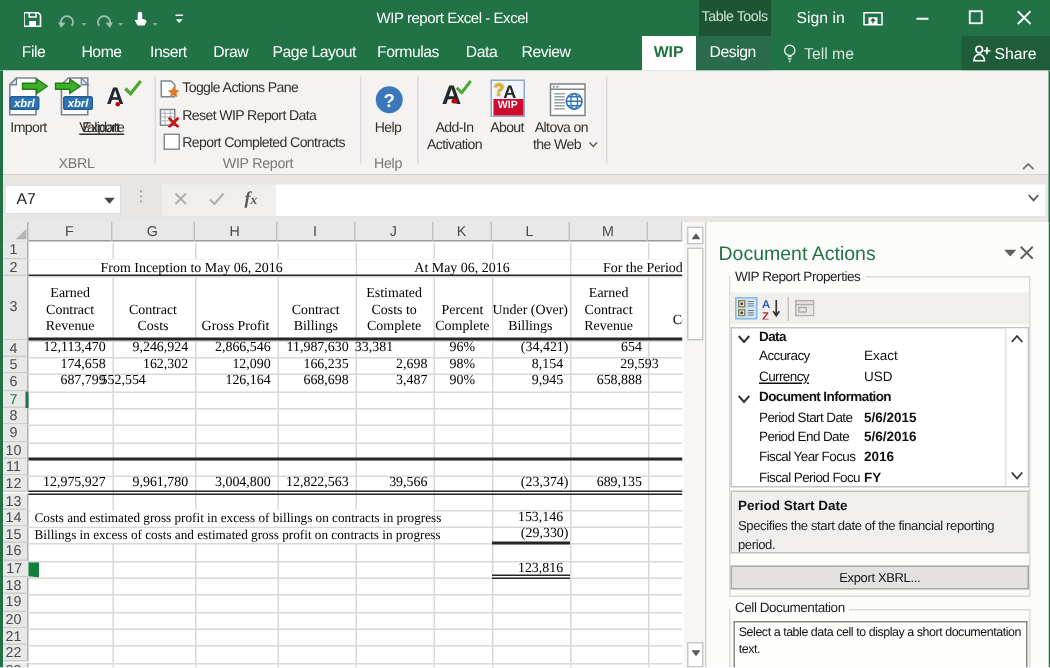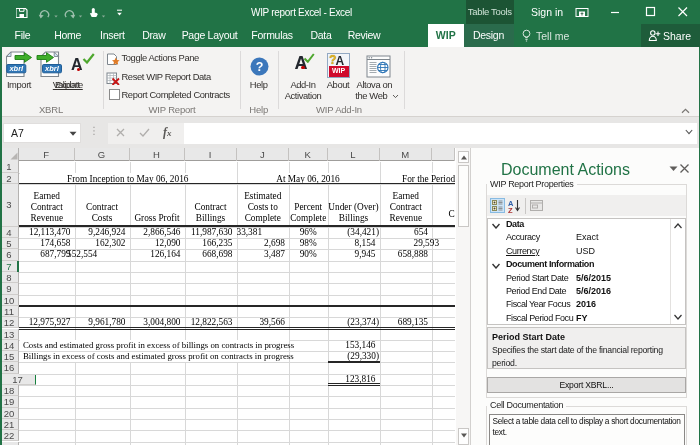--- a/index.html
+++ b/index.html
@@ -76,21 +76,20 @@
     </svg>
 <div class="abs" style="left:663px;top:29.5px;color:#fff;font-size:10.5px;">Share</div>
 <div class="abs" style="left:0;top:47px;width:700px;height:69.5px;background:#f4f3f2;border-bottom:1px solid #d5d2cf;"></div>
 <div class="abs" style="left:103px;top:51px;width:1px;height:58px;background:#dcdada;"></div>
 <div class="abs" style="left:240px;top:51px;width:1px;height:58px;background:#dcdada;"></div>
 <div class="abs" style="left:277.5px;top:51px;width:1px;height:58px;background:#dcdada;"></div>
 <div class="abs" style="left:403.5px;top:51px;width:1px;height:58px;background:#dcdada;"></div>
 <div class="abs" style="left:-9.0px;top:103.5px;width:120px;text-align:center;font-size:9.5px;color:#7a7774;letter-spacing:-0.2px;">XBRL</div>
 <div class="abs" style="left:112.0px;top:103.5px;width:120px;text-align:center;font-size:9.5px;color:#7a7774;letter-spacing:-0.2px;">WIP Report</div>
 <div class="abs" style="left:198.7px;top:103.5px;width:120px;text-align:center;font-size:9.5px;color:#7a7774;letter-spacing:-0.2px;">Help</div>
-<div class="abs" style="left:279.0px;top:103.5px;width:120px;text-align:center;font-size:9.5px;color:#7a7774;letter-spacing:-0.2px;">WIP Add-In</div>
 <svg class="abs" style="left:681px;top:107.5px" width="9" height="6" viewBox="0 0 9 6">
       <path d="M1 4.8 L4.5 1.4 L8 4.8" stroke="#7a7774" fill="none" stroke-width="1.2"></path>
     </svg>
 <svg class="abs" style="left:6px;top:51px;" width="27" height="27" viewBox="0 0 27 27">
       <path d="M5 1 h13 v24.5 h-17.5 v-20z" fill="#fdfdfd" stroke="#7e868d" stroke-width="1.1"></path>
       <path d="M5 1 v4.5 h-4.5z" fill="#cfe3f4" stroke="#7e868d" stroke-width="0.9"></path>
       <path d="M9 4.5 h9.5 v-2.8 l7 4.8 -7 4.8 v-2.8 h-9.5z" fill="#3fae2a" stroke="#1e7e14" stroke-width="0.9"></path>
       <rect x="0.8" y="13.5" width="19" height="8.3" rx="1.2" fill="#2e75b6" stroke="#1f5d96"></rect>
       <text x="10.3" y="20.3" font-size="7.5" font-weight="bold" font-style="italic" fill="#fff" text-anchor="middle" font-family="Liberation Sans,sans-serif">xbrl</text>
     </svg>
@@ -205,21 +204,21 @@
 <div class="abs" style="left:16.5px;top:112.7px;width:2.5px;height:11.3px;background:#217346;"></div>
 <div class="abs" style="left:0;top:124.0px;width:19px;height:11.3px;background:#e8e8e8;border-right:1px solid #b4b2b0;border-bottom:1px solid #cfcdcb;color:#4a4a4a;font-size:9.5px;text-align:center;line-height:11.3px;">8</div>
 <div class="abs" style="left:0;top:135.3px;width:19px;height:11.3px;background:#e8e8e8;border-right:1px solid #b4b2b0;border-bottom:1px solid #cfcdcb;color:#4a4a4a;font-size:9.5px;text-align:center;line-height:11.3px;">9</div>
 <div class="abs" style="left:0;top:146.6px;width:19px;height:11.3px;background:#e8e8e8;border-right:1px solid #b4b2b0;border-bottom:1px solid #cfcdcb;color:#4a4a4a;font-size:9.5px;text-align:center;line-height:11.3px;">10</div>
 <div class="abs" style="left:0;top:157.9px;width:19px;height:11.3px;background:#e8e8e8;border-right:1px solid #b4b2b0;border-bottom:1px solid #cfcdcb;color:#4a4a4a;font-size:9.5px;text-align:center;line-height:11.3px;">11</div>
 <div class="abs" style="left:0;top:169.2px;width:19px;height:11.3px;background:#e8e8e8;border-right:1px solid #b4b2b0;border-bottom:1px solid #cfcdcb;color:#4a4a4a;font-size:9.5px;text-align:center;line-height:11.3px;">12</div>
 <div class="abs" style="left:0;top:180.5px;width:19px;height:11.3px;background:#e8e8e8;border-right:1px solid #b4b2b0;border-bottom:1px solid #cfcdcb;color:#4a4a4a;font-size:9.5px;text-align:center;line-height:11.3px;">13</div>
 <div class="abs" style="left:0;top:191.8px;width:19px;height:11.3px;background:#e8e8e8;border-right:1px solid #b4b2b0;border-bottom:1px solid #cfcdcb;color:#4a4a4a;font-size:9.5px;text-align:center;line-height:11.3px;">14</div>
 <div class="abs" style="left:0;top:203.1px;width:19px;height:11.3px;background:#e8e8e8;border-right:1px solid #b4b2b0;border-bottom:1px solid #cfcdcb;color:#4a4a4a;font-size:9.5px;text-align:center;line-height:11.3px;">15</div>
 <div class="abs" style="left:0;top:214.4px;width:19px;height:11.3px;background:#e5e5e5;border-right:1px solid #b4b2b0;border-bottom:1px solid #cfcdcb;color:#4a4a4a;font-size:9.5px;text-align:center;line-height:11.3px;">16</div>
-<div class="abs" style="left:0;top:225.7px;width:36px;height:11.3px;background:#e8e8e8;border-right:1px solid #15803d;border-bottom:1px solid #cfcdcb;color:#4a4a4a;font-size:9.5px;text-align:center;line-height:11.3px;">17</div>
+<div class="abs" style="left:0;top:225.7px;width:26px;height:11.3px;background:#e8e8e8;border-right:7px solid #15803d;border-bottom:1px solid #cfcdcb;color:#4a4a4a;font-size:9.5px;text-align:center;line-height:11.3px;">17</div>
 <div class="abs" style="left:0;top:237.0px;width:19px;height:11.3px;background:#e8e8e8;border-right:1px solid #b4b2b0;border-bottom:1px solid #cfcdcb;color:#4a4a4a;font-size:9.5px;text-align:center;line-height:11.3px;">18</div>
 <div class="abs" style="left:0;top:248.3px;width:19px;height:11.3px;background:#e8e8e8;border-right:1px solid #b4b2b0;border-bottom:1px solid #cfcdcb;color:#4a4a4a;font-size:9.5px;text-align:center;line-height:11.3px;">19</div>
 <div class="abs" style="left:0;top:259.6px;width:19px;height:11.3px;background:#e8e8e8;border-right:1px solid #b4b2b0;border-bottom:1px solid #cfcdcb;color:#4a4a4a;font-size:9.5px;text-align:center;line-height:11.3px;">20</div>
 <div class="abs" style="left:0;top:270.9px;width:19px;height:11.3px;background:#e8e8e8;border-right:1px solid #b4b2b0;border-bottom:1px solid #cfcdcb;color:#4a4a4a;font-size:9.5px;text-align:center;line-height:11.3px;">21</div>
 <div class="abs" style="left:0;top:282.2px;width:19px;height:11.3px;background:#e8e8e8;border-right:1px solid #b4b2b0;border-bottom:1px solid #cfcdcb;color:#4a4a4a;font-size:9.5px;text-align:center;line-height:11.3px;">22</div>
 <div class="abs" style="left:0;top:293.5px;width:19px;height:11.3px;background:#e8e8e8;border-right:1px solid #b4b2b0;border-bottom:1px solid #cfcdcb;color:#4a4a4a;font-size:9.5px;text-align:center;line-height:11.3px;">23</div>
 <div class="abs" style="left:19px;top:24.5px;width:435.5px;height:1px;background:#d8d8d8;"></div>
 <div class="abs" style="left:19px;top:36.0px;width:435.5px;height:1px;background:#d8d8d8;"></div>
 <div class="abs" style="left:19px;top:78.8px;width:435.5px;height:1px;background:#d8d8d8;"></div>
 <div class="abs" style="left:19px;top:90.1px;width:435.5px;height:1px;background:#d8d8d8;"></div>
@@ -333,21 +332,21 @@
 <div class="abs" style="left:457.5px;top:151px;width:11px;height:12px;background:#fefefe;border:1px solid #c9c7c5;"></div>
 <svg class="abs" style="left:460.5px;top:155px" width="6" height="5" viewBox="0 0 6 5">
       <path d="M0 4.5 L3 0.5 L6 4.5z" fill="#5a5856"></path>
     </svg>
 <div class="abs" style="left:457.5px;top:165px;width:11px;height:62px;background:#fdfdfc;border:1px solid #c9c7c5;"></div>
 <div class="abs" style="left:457.5px;top:428px;width:11px;height:17px;background:#fefefe;border:1px solid #c9c7c5;"></div>
 <svg class="abs" style="left:460.5px;top:433px" width="6" height="5" viewBox="0 0 6 5">
       <path d="M0 0.5 L3 4.5 L6 0.5z" fill="#5a5856"></path>
     </svg>
 <div class="abs" style="left:470px;top:148px;width:228.5px;height:297px;background:#fcfcfb;border-left:1px solid #d3d1cf;"></div>
-<div class="abs" style="left:479px;top:160.5px;font-size:16px;color:#217346;margin-left:22px;">Document Actions</div>
+<div class="abs" style="left:479px;top:160.5px;font-size:13px;color:#217346;">Document Actions</div>
 <svg class="abs" style="left:669px;top:166px" width="9" height="6" viewBox="0 0 9 6">
       <path d="M0.5 0.5 L4.5 5 L8.5 0.5z" fill="#5f5d5b"></path>
     </svg>
 <svg class="abs" style="left:680px;top:164px" width="9" height="9" viewBox="0 0 9 9">
       <path d="M0.5 0.5 L8.5 8.5 M8.5 0.5 L0.5 8.5" stroke="#5f5d5b" stroke-width="1.3"></path>
     </svg>
 <div class="abs" style="left:486px;top:184px;width:201px;height:214px;border:1px solid #dcdad8;"></div>
 <div class="abs" style="left:487px;top:178.5px;background:#fcfcfb;padding:0 3px;font-size:9px;color:#1e1e1e;letter-spacing:-0.3px;">WIP Report Properties</div>
 <div class="abs" style="left:487px;top:195px;width:199px;height:21px;background:#f0efee;"></div>
 <div class="abs" style="left:490px;top:198px;width:15px;height:15px;background:#cde4f7;border:1px solid #88bbe2;"></div>

